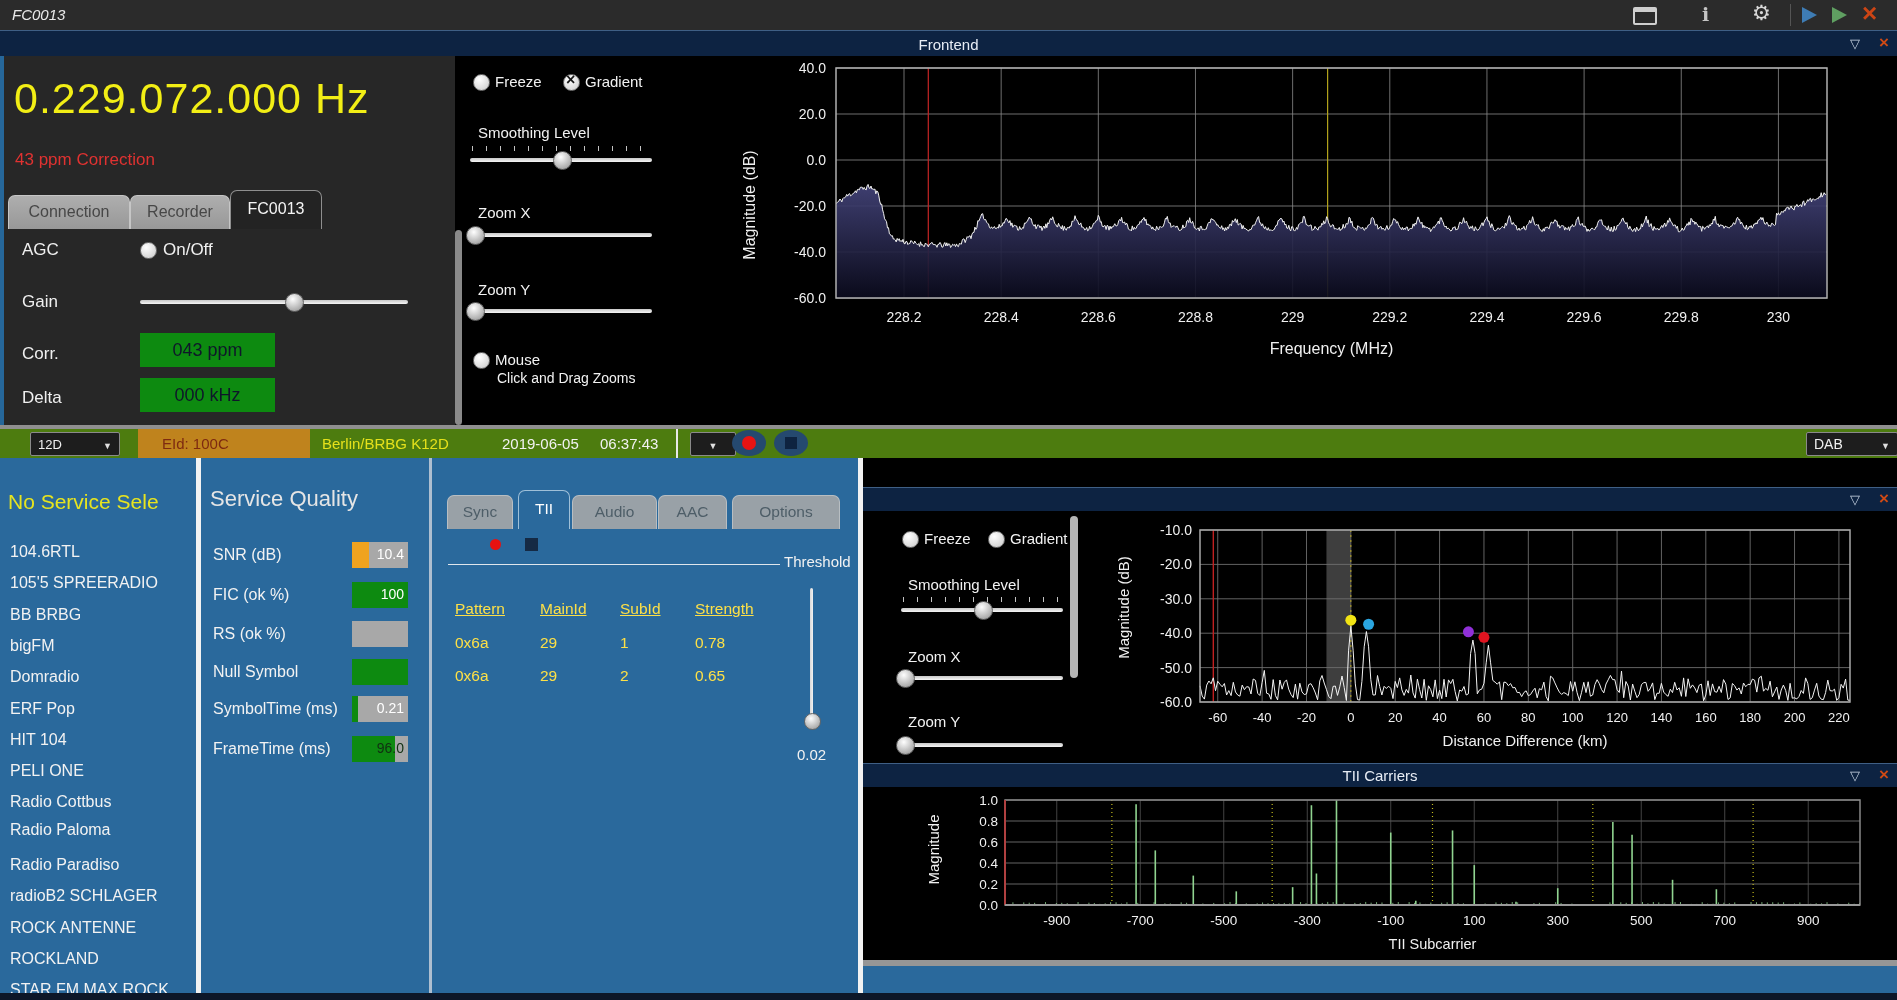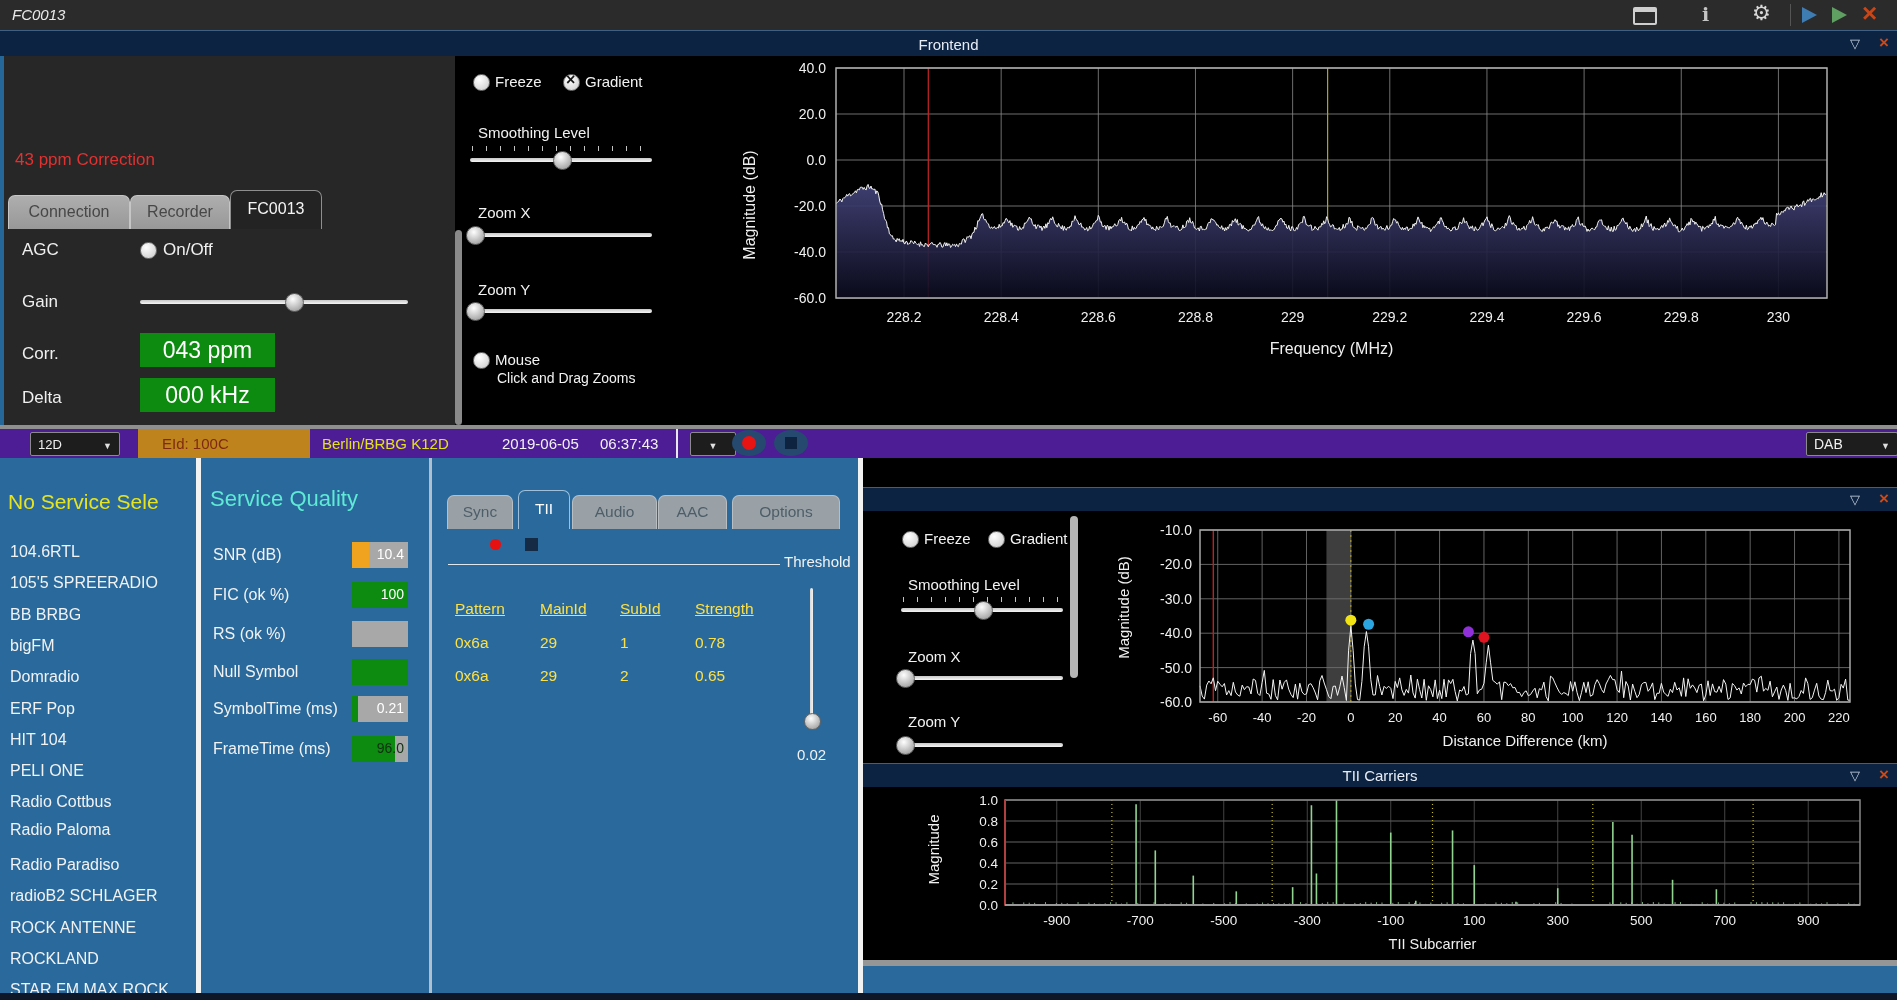--- a/index.html
+++ b/index.html
@@ -24,21 +24,21 @@
   
   .fe-left{left:0;top:56px;width:455px;height:369px;background:#272727}
   .freq{font-size:43px;color:#f2ee15;letter-spacing:1px}
   .corrtxt{font-size:17px;color:#e03231}
   .tab{position:absolute;border-radius:7px 7px 0 0;text-align:center;font-size:16px}
   .tab.fe-in{background:linear-gradient(#aeaeae,#989898);color:#474747;border:1px solid #c6c6c6;border-bottom:none;line-height:31px}
   .tab.fe-ac{background:#232323;color:#f5f5f5;border:1px solid #8f8f8f;border-bottom:none;line-height:35px;z-index:2}
   .tab.tii-in{background:#99a1a7;color:#4e5e68;border:1px solid #b8bec2;border-bottom:none;line-height:31px;font-size:15.5px}
   .tab.tii-ac{background:#2a699c;color:#fff;border:1px solid #9fc0d8;border-bottom:none;line-height:36px;z-index:2;font-size:15.5px}
   .flabel{font-size:17px;color:#f0f0f0}
-  .greenbox{background:#0d8a10;color:#ffffff;display:flex;align-items:center;justify-content:center;font-size:23px}
+  .greenbox{background:#0d8a10;color:#0f172a;display:flex;align-items:center;justify-content:center;font-size:18px}
   
   .radio{width:15px;height:15px;border-radius:50%;border:1px solid #777;
          background:radial-gradient(circle at 35% 30%,#ffffff,#c9c9c9);display:inline-block}
   .radio.checked::after{content:"×";position:absolute;left:2px;top:-4px;font-size:16px;font-weight:bold;color:#151515}
   .track{height:4px;border-radius:2px;background:linear-gradient(#c8c8c8,#f6f6f6)}
   .handle{position:absolute;width:17px;height:17px;border-radius:50%;top:-7px;margin-left:-8px;
           background:radial-gradient(circle at 40% 30%,#fefefe,#8d8d8d);border:1px solid #666}
   .ticksrow{height:5px;background:repeating-linear-gradient(90deg,#c4c4c4 0 1px,transparent 1px 14px)}
   .ctl-label{font-size:15px;color:#f2f2f2}
   .combo{background:#1d1d1d;border:1px solid #8a8a8a;border-radius:2px;color:#f0f0f0;font-size:13px;
@@ -72,20 +72,21 @@
 </div>
 
 <div class="abs phdr" style="left:0;top:30px;width:1897px;height:26px;display:flex;align-items:center">
   <span class="ttl">Frontend</span>
   <div class="abs tri-col" style="left:1850px;top:3px"></div>
   <div class="abs xico" style="left:1879px;top:2px"></div>
 </div>
 
 <div class="abs fe-left">
   <div class="abs" style="left:0;top:0;width:4px;height:369px;background:#26679a"></div>
+  <div class="abs freq" style="left:14px;top:18px">0.229.072.000 Hz</div>
   <div class="abs corrtxt" style="left:15px;top:94px">43 ppm Correction</div>
   <div id="fe-tabs"></div>
   <span class="abs flabel" style="left:22px;top:184px">AGC</span>
   <span class="abs radio" style="left:140px;top:186px"></span>
   <span class="abs flabel" style="left:163px;top:184px">On/Off</span>
   <span class="abs flabel" style="left:22px;top:236px">Gain</span>
   <div class="abs track" style="left:140px;top:244px;width:268px">
     <div class="handle" style="left: 57%;"></div>
   </div>
   <span class="abs flabel" style="left:22px;top:288px">Corr.</span>
@@ -165,21 +166,21 @@
     <text x="1038.4215686274536" y="266" fill="#f0f0f0" font-size="14" text-anchor="middle">230</text>
     <line x1="188.2990196078424" x2="188.2990196078424" y1="12" y2="242" stroke="#c42525" stroke-width="1.2"></line>
     <line x1="587.6137254901982" x2="587.6137254901982" y1="12" y2="242" stroke="#b5a41c" stroke-width="1.2"></line>
     <path d="M96.0 147.6L97.0 146.8L97.9 145.7L98.9 145.1L99.9 143.0L100.9 144.0L101.8 145.9L102.8 142.7L103.8 141.6L104.7 141.8L105.7 140.9L106.7 138.4L107.7 140.1L108.6 138.2L109.6 137.6L110.6 139.9L111.5 139.3L112.5 138.2L113.5 137.0L114.5 136.5L115.4 134.8L116.4 136.8L117.4 133.6L118.3 133.3L119.3 133.9L120.3 131.3L121.3 131.2L122.2 131.2L123.2 133.4L124.2 131.4L125.1 133.2L126.1 134.0L127.1 129.9L128.1 128.4L129.0 131.8L130.0 132.4L131.0 130.0L131.9 133.1L132.9 132.8L133.9 133.6L134.9 133.0L135.8 137.8L136.8 134.8L137.8 135.8L138.7 139.1L139.7 145.0L140.7 148.5L141.7 148.1L142.6 153.8L143.6 157.5L144.6 162.8L145.6 164.2L146.5 165.7L147.5 172.0L148.5 171.7L149.4 177.8L150.4 178.4L151.4 180.1L152.4 179.7L153.3 183.0L154.3 183.0L155.3 183.9L156.2 185.9L157.2 182.4L158.2 184.4L159.2 182.7L160.1 185.5L161.1 184.4L162.1 185.8L163.0 183.3L164.0 187.4L165.0 187.9L166.0 185.3L166.9 185.6L167.9 188.6L168.9 187.5L169.8 187.6L170.8 184.6L171.8 185.1L172.8 186.5L173.7 187.8L174.7 185.0L175.7 187.0L176.6 187.9L177.6 188.7L178.6 187.6L179.6 190.5L180.5 185.8L181.5 189.1L182.5 188.6L183.4 190.3L184.4 190.6L185.4 187.0L186.4 188.2L187.3 188.5L188.3 190.8L189.3 188.4L190.2 188.2L191.2 186.8L192.2 186.5L193.2 188.6L194.1 188.5L195.1 188.7L196.1 189.2L197.0 191.3L198.0 188.3L199.0 188.3L200.0 186.4L200.9 187.9L201.9 191.1L202.9 191.1L203.8 188.3L204.8 186.5L205.8 190.0L206.8 186.8L207.7 189.8L208.7 187.7L209.7 188.3L210.6 191.5L211.6 190.3L212.6 188.2L213.6 189.1L214.5 188.4L215.5 190.6L216.5 187.9L217.4 190.1L218.4 190.7L219.4 187.5L220.4 187.8L221.3 188.2L222.3 184.1L223.3 182.8L224.2 183.1L225.2 186.6L226.2 183.6L227.2 180.6L228.1 181.5L229.1 180.1L230.1 179.8L231.0 182.7L232.0 178.1L233.0 176.4L234.0 176.4L234.9 171.1L235.9 173.4L236.9 171.5L237.8 164.7L238.8 165.1L239.8 162.8L240.8 160.3L241.7 158.0L242.7 157.7L243.7 162.8L244.7 163.9L245.6 163.5L246.6 166.2L247.6 167.4L248.5 167.9L249.5 171.6L250.5 172.3L251.5 170.8L252.4 172.4L253.4 172.0L254.4 170.5L255.3 172.4L256.3 172.7L257.3 171.2L258.3 172.1L259.2 168.3L260.2 171.4L261.2 169.8L262.1 170.0L263.1 166.6L264.1 167.4L265.1 164.6L266.0 162.4L267.0 163.2L268.0 165.3L268.9 166.8L269.9 164.6L270.9 169.6L271.9 166.9L272.8 171.3L273.8 169.6L274.8 169.1L275.7 170.1L276.7 170.0L277.7 174.1L278.7 174.2L279.6 170.5L280.6 173.2L281.6 173.4L282.5 171.6L283.5 172.2L284.5 167.1L285.5 167.4L286.4 165.9L287.4 165.3L288.4 162.8L289.3 161.1L290.3 162.9L291.3 162.8L292.3 167.3L293.2 168.7L294.2 170.2L295.2 168.5L296.1 172.8L297.1 170.4L298.1 168.7L299.1 169.7L300.0 171.8L301.0 170.0L302.0 174.5L302.9 171.7L303.9 170.0L304.9 172.4L305.9 167.8L306.8 171.7L307.8 166.7L308.8 167.9L309.7 164.2L310.7 162.4L311.7 164.0L312.7 160.8L313.6 163.7L314.6 167.3L315.6 168.3L316.5 170.0L317.5 171.1L318.5 167.3L319.5 170.2L320.4 170.7L321.4 173.0L322.4 169.5L323.3 174.4L324.3 170.3L325.3 173.3L326.3 174.2L327.2 171.7L328.2 171.5L329.2 172.1L330.1 170.0L331.1 170.4L332.1 165.0L333.1 165.5L334.0 164.6L335.0 159.7L336.0 163.2L336.9 164.0L337.9 165.7L338.9 168.6L339.9 168.4L340.8 166.9L341.8 171.3L342.8 171.0L343.8 171.9L344.7 173.9L345.7 173.5L346.7 171.5L347.6 174.8L348.6 174.2L349.6 170.3L350.6 173.1L351.5 172.2L352.5 170.2L353.5 167.4L354.4 167.3L355.4 166.1L356.4 164.3L357.4 164.2L358.3 159.3L359.3 161.2L360.3 166.2L361.2 165.5L362.2 170.2L363.2 171.0L364.2 169.7L365.1 169.6L366.1 173.5L367.1 169.4L368.0 169.8L369.0 174.2L370.0 170.1L371.0 172.8L371.9 170.7L372.9 171.1L373.9 169.4L374.8 167.7L375.8 169.8L376.8 170.0L377.8 168.4L378.7 164.9L379.7 163.4L380.7 165.0L381.6 161.3L382.6 166.6L383.6 166.5L384.6 166.0L385.5 168.9L386.5 167.0L387.5 169.0L388.4 173.1L389.4 173.8L390.4 173.8L391.4 174.9L392.3 169.9L393.3 173.7L394.3 171.3L395.2 172.9L396.2 172.3L397.2 169.5L398.2 168.6L399.1 168.5L400.1 165.4L401.1 166.5L402.0 163.7L403.0 163.4L404.0 161.5L405.0 164.9L405.9 163.2L406.9 169.0L407.9 167.8L408.8 169.4L409.8 169.1L410.8 170.6L411.8 173.1L412.7 170.9L413.7 173.4L414.7 173.5L415.6 174.6L416.6 170.2L417.6 172.6L418.6 173.9L419.5 170.7L420.5 170.7L421.5 171.3L422.4 171.1L423.4 170.0L424.4 166.8L425.4 162.4L426.3 163.1L427.3 160.4L428.3 165.5L429.2 167.1L430.2 166.9L431.2 171.4L432.2 170.4L433.1 170.2L434.1 169.6L435.1 170.6L436.0 171.4L437.0 169.9L438.0 171.8L439.0 174.3L439.9 174.5L440.9 174.0L441.9 173.0L442.9 168.9L443.8 172.0L444.8 171.3L445.8 170.6L446.7 165.1L447.7 164.2L448.7 166.5L449.7 161.7L450.6 166.5L451.6 167.1L452.6 165.3L453.5 168.4L454.5 172.0L455.5 172.7L456.5 173.5L457.4 172.2L458.4 172.0L459.4 175.0L460.3 170.5L461.3 170.3L462.3 173.8L463.3 173.0L464.2 173.9L465.2 173.2L466.2 173.2L467.1 170.2L468.1 167.4L469.1 166.1L470.1 166.9L471.0 162.8L472.0 163.0L473.0 163.8L473.9 164.1L474.9 165.5L475.9 166.8L476.9 169.4L477.8 168.7L478.8 170.8L479.8 171.8L480.7 172.3L481.7 169.7L482.7 173.5L483.7 171.8L484.6 175.0L485.6 171.6L486.6 174.1L487.5 170.9L488.5 172.5L489.5 168.5L490.5 168.1L491.4 170.0L492.4 164.5L493.4 166.1L494.3 164.7L495.3 162.7L496.3 166.6L497.3 163.5L498.2 169.1L499.2 168.2L500.2 167.4L501.1 168.1L502.1 172.9L503.1 169.4L504.1 172.6L505.0 172.1L506.0 173.4L507.0 173.5L507.9 174.8L508.9 174.9L509.9 173.2L510.9 173.8L511.8 171.8L512.8 169.2L513.8 169.1L514.7 169.1L515.7 166.3L516.7 164.2L517.7 161.5L518.6 160.5L519.6 166.6L520.6 166.8L521.5 169.9L522.5 167.8L523.5 170.9L524.5 172.6L525.4 170.6L526.4 173.2L527.4 174.2L528.3 171.7L529.3 174.4L530.3 174.1L531.3 173.9L532.2 174.8L533.2 173.9L534.2 173.5L535.1 171.3L536.1 169.3L537.1 169.3L538.1 164.6L539.0 164.5L540.0 162.8L541.0 162.4L542.0 163.1L542.9 166.2L543.9 165.0L544.9 169.0L545.8 168.0L546.8 172.1L547.8 172.5L548.8 169.3L549.7 173.3L550.7 174.9L551.7 170.7L552.6 170.7L553.6 174.0L554.6 175.1L555.6 173.9L556.5 171.5L557.5 173.3L558.5 169.0L559.4 167.8L560.4 166.9L561.4 166.4L562.4 166.6L563.3 160.6L564.3 160.4L565.3 164.1L566.2 168.6L567.2 168.8L568.2 170.0L569.2 169.9L570.1 169.1L571.1 169.0L572.1 174.5L573.0 173.6L574.0 173.2L575.0 170.3L576.0 172.2L576.9 172.7L577.9 174.2L578.9 171.0L579.8 170.8L580.8 170.9L581.8 167.3L582.8 168.7L583.7 164.8L584.7 167.8L585.7 165.5L586.6 160.7L587.6 162.5L588.6 166.8L589.6 168.5L590.5 170.9L591.5 170.4L592.5 168.6L593.4 169.0L594.4 173.0L595.4 172.6L596.4 172.9L597.3 173.3L598.3 173.3L599.3 171.4L600.2 174.6L601.2 173.0L602.2 173.0L603.2 168.3L604.1 171.9L605.1 171.7L606.1 167.5L607.0 168.1L608.0 167.8L609.0 161.3L610.0 162.0L610.9 167.0L611.9 165.2L612.9 170.7L613.8 171.4L614.8 171.8L615.8 173.4L616.8 174.3L617.7 169.7L618.7 170.5L619.7 171.2L620.6 172.0L621.6 172.3L622.6 171.1L623.6 173.6L624.5 174.3L625.5 171.9L626.5 172.6L627.4 170.8L628.4 169.0L629.4 168.5L630.4 167.9L631.3 162.2L632.3 161.5L633.3 162.1L634.2 164.7L635.2 169.3L636.2 168.5L637.2 168.7L638.1 173.2L639.1 171.9L640.1 170.8L641.1 170.6L642.0 173.3L643.0 172.1L644.0 173.2L644.9 174.4L645.9 172.1L646.9 169.5L647.9 173.2L648.8 173.3L649.8 171.1L650.8 169.2L651.7 169.1L652.7 165.3L653.7 162.5L654.7 163.6L655.6 163.9L656.6 167.2L657.6 165.6L658.5 168.4L659.5 170.5L660.5 172.2L661.5 173.6L662.4 171.3L663.4 173.8L664.4 172.0L665.3 173.5L666.3 171.0L667.3 171.0L668.3 174.9L669.2 173.2L670.2 172.5L671.2 172.6L672.1 172.5L673.1 167.9L674.1 170.2L675.1 167.0L676.0 168.3L677.0 164.2L678.0 160.9L678.9 163.0L679.9 166.1L680.9 167.5L681.9 166.2L682.8 171.7L683.8 169.3L684.8 171.8L685.7 170.6L686.7 171.9L687.7 171.4L688.7 172.9L689.6 171.9L690.6 175.6L691.6 173.7L692.5 172.6L693.5 170.8L694.5 171.7L695.5 169.3L696.4 168.8L697.4 167.2L698.4 165.0L699.3 167.9L700.3 161.9L701.3 161.7L702.3 164.9L703.2 166.3L704.2 169.8L705.2 171.1L706.1 170.0L707.1 172.9L708.1 172.0L709.1 172.8L710.0 174.3L711.0 175.1L712.0 174.0L712.9 171.5L713.9 171.9L714.9 170.6L715.9 174.1L716.8 173.3L717.8 173.2L718.8 169.3L719.7 166.2L720.7 166.5L721.7 167.8L722.7 165.3L723.6 161.7L724.6 166.6L725.6 166.2L726.5 165.2L727.5 168.7L728.5 170.2L729.5 173.0L730.4 170.6L731.4 172.2L732.4 169.8L733.3 173.7L734.3 174.9L735.3 170.7L736.3 172.7L737.2 174.2L738.2 174.0L739.2 172.8L740.2 170.8L741.1 168.8L742.1 166.7L743.1 169.8L744.0 166.4L745.0 164.0L746.0 162.8L747.0 160.8L747.9 165.2L748.9 164.9L749.9 169.0L750.8 171.7L751.8 167.7L752.8 170.4L753.8 174.0L754.7 174.6L755.7 174.7L756.7 174.0L757.6 172.1L758.6 172.1L759.6 173.5L760.6 172.2L761.5 171.3L762.5 170.5L763.5 171.3L764.4 172.2L765.4 167.1L766.4 169.5L767.4 165.8L768.3 162.0L769.3 159.6L770.3 161.7L771.2 166.5L772.2 168.5L773.2 166.4L774.2 168.5L775.1 169.4L776.1 169.5L777.1 173.9L778.0 173.9L779.0 172.0L780.0 174.4L781.0 173.4L781.9 172.1L782.9 172.5L783.9 170.2L784.8 173.5L785.8 173.9L786.8 169.4L787.8 168.4L788.7 167.4L789.7 164.4L790.7 167.1L791.6 165.4L792.6 160.7L793.6 164.6L794.6 168.3L795.5 169.4L796.5 168.2L797.5 169.3L798.4 168.7L799.4 172.9L800.4 173.4L801.4 175.1L802.3 175.6L803.3 172.7L804.3 175.1L805.2 171.4L806.2 171.7L807.2 170.8L808.2 172.1L809.1 172.8L810.1 168.9L811.1 166.2L812.0 166.3L813.0 167.4L814.0 165.7L815.0 163.7L815.9 165.3L816.9 165.1L817.9 170.4L818.8 168.8L819.8 172.1L820.8 170.4L821.8 169.6L822.7 169.7L823.7 170.1L824.7 174.1L825.6 171.4L826.6 173.2L827.6 173.3L828.6 170.8L829.5 174.6L830.5 170.6L831.5 170.7L832.4 168.5L833.4 170.6L834.4 170.1L835.4 169.4L836.3 164.4L837.3 162.8L838.3 160.8L839.3 166.4L840.2 169.2L841.2 168.5L842.2 167.3L843.1 170.1L844.1 170.6L845.1 169.9L846.1 172.2L847.0 175.4L848.0 173.0L849.0 175.1L849.9 174.8L850.9 173.0L851.9 172.0L852.9 172.5L853.8 173.5L854.8 173.6L855.8 171.0L856.7 171.0L857.7 167.2L858.7 164.8L859.7 164.1L860.6 164.1L861.6 163.8L862.6 168.7L863.5 169.2L864.5 170.3L865.5 170.3L866.5 172.8L867.4 174.0L868.4 169.8L869.4 174.6L870.3 175.2L871.3 171.0L872.3 175.3L873.3 175.4L874.2 170.2L875.2 174.2L876.2 173.5L877.1 169.5L878.1 169.4L879.1 168.6L880.1 166.8L881.0 165.7L882.0 162.9L883.0 161.9L883.9 165.1L884.9 166.1L885.9 168.0L886.9 166.5L887.8 171.2L888.8 173.2L889.8 170.2L890.7 172.2L891.7 174.0L892.7 175.5L893.7 173.3L894.6 172.5L895.6 175.6L896.6 171.0L897.5 173.2L898.5 174.8L899.5 172.8L900.5 172.9L901.4 167.8L902.4 171.0L903.4 167.3L904.3 166.7L905.3 163.0L906.3 160.0L907.3 167.1L908.2 163.8L909.2 170.6L910.2 169.5L911.1 167.6L912.1 172.5L913.1 174.5L914.1 170.5L915.0 172.8L916.0 173.0L917.0 173.0L917.9 172.4L918.9 174.1L919.9 172.8L920.9 171.0L921.8 169.4L922.8 171.5L923.8 169.0L924.7 167.0L925.7 170.5L926.7 168.8L927.7 164.5L928.6 166.3L929.6 161.9L930.6 165.1L931.5 166.2L932.5 168.0L933.5 170.1L934.5 168.8L935.4 169.1L936.4 172.3L937.4 170.2L938.4 175.7L939.3 175.8L940.3 175.3L941.3 174.0L942.2 172.0L943.2 174.2L944.2 173.8L945.2 170.8L946.1 170.0L947.1 167.6L948.1 169.3L949.0 165.8L950.0 168.9L951.0 162.3L952.0 163.5L952.9 166.0L953.9 165.0L954.9 168.3L955.8 166.1L956.8 167.8L957.8 169.2L958.8 171.1L959.7 170.2L960.7 170.5L961.7 175.3L962.6 170.3L963.6 171.1L964.6 173.3L965.6 171.4L966.5 171.0L967.5 169.8L968.5 171.9L969.4 168.7L970.4 170.0L971.4 167.1L972.4 168.1L973.3 163.2L974.3 164.4L975.3 160.3L976.2 167.2L977.2 168.6L978.2 167.7L979.2 170.9L980.1 168.9L981.1 169.0L982.1 169.6L983.0 169.5L984.0 172.3L985.0 170.4L986.0 170.2L986.9 171.3L987.9 171.1L988.9 172.2L989.8 171.4L990.8 170.2L991.8 170.1L992.8 168.1L993.7 166.6L994.7 168.4L995.7 166.5L996.6 162.7L997.6 161.2L998.6 163.8L999.6 163.4L1000.5 167.9L1001.5 166.1L1002.5 168.3L1003.4 170.0L1004.4 172.1L1005.4 173.0L1006.4 169.1L1007.3 173.8L1008.3 173.0L1009.3 170.3L1010.2 171.3L1011.2 169.5L1012.2 172.3L1013.2 170.4L1014.1 167.8L1015.1 168.4L1016.1 166.7L1017.0 168.0L1018.0 164.3L1019.0 164.1L1020.0 163.1L1020.9 161.3L1021.9 163.9L1022.9 161.6L1023.8 165.4L1024.8 168.0L1025.8 168.2L1026.8 166.1L1027.7 167.7L1028.7 170.2L1029.7 169.4L1030.6 170.5L1031.6 167.3L1032.6 167.4L1033.6 169.0L1034.5 169.4L1035.5 168.7L1036.5 157.3L1037.5 159.1L1038.4 156.8L1039.4 158.9L1040.4 158.4L1041.3 155.6L1042.3 155.8L1043.3 156.4L1044.3 154.1L1045.2 154.9L1046.2 152.0L1047.2 151.4L1048.1 151.1L1049.1 153.5L1050.1 151.7L1051.1 150.0L1052.0 152.2L1053.0 152.6L1054.0 154.1L1054.9 150.3L1055.9 150.5L1056.9 148.4L1057.9 150.7L1058.8 150.4L1059.8 149.1L1060.8 148.8L1061.7 150.8L1062.7 146.1L1063.7 144.8L1064.7 149.5L1065.6 147.3L1066.6 146.3L1067.6 143.7L1068.5 145.2L1069.5 142.9L1070.5 142.3L1071.5 145.9L1072.4 143.1L1073.4 143.0L1074.4 143.8L1075.3 143.8L1076.3 143.2L1077.3 142.4L1078.3 142.7L1079.2 140.5L1080.2 141.4L1081.2 136.7L1082.1 141.1L1083.1 139.2L1084.1 136.7L1085.1 138.5L1086.0 138.0L1087 242L96 242Z" fill="url(#specg)" opacity="0.92" stroke="none"></path>
     <path d="M96.0 147.6L97.0 146.8L97.9 145.7L98.9 145.1L99.9 143.0L100.9 144.0L101.8 145.9L102.8 142.7L103.8 141.6L104.7 141.8L105.7 140.9L106.7 138.4L107.7 140.1L108.6 138.2L109.6 137.6L110.6 139.9L111.5 139.3L112.5 138.2L113.5 137.0L114.5 136.5L115.4 134.8L116.4 136.8L117.4 133.6L118.3 133.3L119.3 133.9L120.3 131.3L121.3 131.2L122.2 131.2L123.2 133.4L124.2 131.4L125.1 133.2L126.1 134.0L127.1 129.9L128.1 128.4L129.0 131.8L130.0 132.4L131.0 130.0L131.9 133.1L132.9 132.8L133.9 133.6L134.9 133.0L135.8 137.8L136.8 134.8L137.8 135.8L138.7 139.1L139.7 145.0L140.7 148.5L141.7 148.1L142.6 153.8L143.6 157.5L144.6 162.8L145.6 164.2L146.5 165.7L147.5 172.0L148.5 171.7L149.4 177.8L150.4 178.4L151.4 180.1L152.4 179.7L153.3 183.0L154.3 183.0L155.3 183.9L156.2 185.9L157.2 182.4L158.2 184.4L159.2 182.7L160.1 185.5L161.1 184.4L162.1 185.8L163.0 183.3L164.0 187.4L165.0 187.9L166.0 185.3L166.9 185.6L167.9 188.6L168.9 187.5L169.8 187.6L170.8 184.6L171.8 185.1L172.8 186.5L173.7 187.8L174.7 185.0L175.7 187.0L176.6 187.9L177.6 188.7L178.6 187.6L179.6 190.5L180.5 185.8L181.5 189.1L182.5 188.6L183.4 190.3L184.4 190.6L185.4 187.0L186.4 188.2L187.3 188.5L188.3 190.8L189.3 188.4L190.2 188.2L191.2 186.8L192.2 186.5L193.2 188.6L194.1 188.5L195.1 188.7L196.1 189.2L197.0 191.3L198.0 188.3L199.0 188.3L200.0 186.4L200.9 187.9L201.9 191.1L202.9 191.1L203.8 188.3L204.8 186.5L205.8 190.0L206.8 186.8L207.7 189.8L208.7 187.7L209.7 188.3L210.6 191.5L211.6 190.3L212.6 188.2L213.6 189.1L214.5 188.4L215.5 190.6L216.5 187.9L217.4 190.1L218.4 190.7L219.4 187.5L220.4 187.8L221.3 188.2L222.3 184.1L223.3 182.8L224.2 183.1L225.2 186.6L226.2 183.6L227.2 180.6L228.1 181.5L229.1 180.1L230.1 179.8L231.0 182.7L232.0 178.1L233.0 176.4L234.0 176.4L234.9 171.1L235.9 173.4L236.9 171.5L237.8 164.7L238.8 165.1L239.8 162.8L240.8 160.3L241.7 158.0L242.7 157.7L243.7 162.8L244.7 163.9L245.6 163.5L246.6 166.2L247.6 167.4L248.5 167.9L249.5 171.6L250.5 172.3L251.5 170.8L252.4 172.4L253.4 172.0L254.4 170.5L255.3 172.4L256.3 172.7L257.3 171.2L258.3 172.1L259.2 168.3L260.2 171.4L261.2 169.8L262.1 170.0L263.1 166.6L264.1 167.4L265.1 164.6L266.0 162.4L267.0 163.2L268.0 165.3L268.9 166.8L269.9 164.6L270.9 169.6L271.9 166.9L272.8 171.3L273.8 169.6L274.8 169.1L275.7 170.1L276.7 170.0L277.7 174.1L278.7 174.2L279.6 170.5L280.6 173.2L281.6 173.4L282.5 171.6L283.5 172.2L284.5 167.1L285.5 167.4L286.4 165.9L287.4 165.3L288.4 162.8L289.3 161.1L290.3 162.9L291.3 162.8L292.3 167.3L293.2 168.7L294.2 170.2L295.2 168.5L296.1 172.8L297.1 170.4L298.1 168.7L299.1 169.7L300.0 171.8L301.0 170.0L302.0 174.5L302.9 171.7L303.9 170.0L304.9 172.4L305.9 167.8L306.8 171.7L307.8 166.7L308.8 167.9L309.7 164.2L310.7 162.4L311.7 164.0L312.7 160.8L313.6 163.7L314.6 167.3L315.6 168.3L316.5 170.0L317.5 171.1L318.5 167.3L319.5 170.2L320.4 170.7L321.4 173.0L322.4 169.5L323.3 174.4L324.3 170.3L325.3 173.3L326.3 174.2L327.2 171.7L328.2 171.5L329.2 172.1L330.1 170.0L331.1 170.4L332.1 165.0L333.1 165.5L334.0 164.6L335.0 159.7L336.0 163.2L336.9 164.0L337.9 165.7L338.9 168.6L339.9 168.4L340.8 166.9L341.8 171.3L342.8 171.0L343.8 171.9L344.7 173.9L345.7 173.5L346.7 171.5L347.6 174.8L348.6 174.2L349.6 170.3L350.6 173.1L351.5 172.2L352.5 170.2L353.5 167.4L354.4 167.3L355.4 166.1L356.4 164.3L357.4 164.2L358.3 159.3L359.3 161.2L360.3 166.2L361.2 165.5L362.2 170.2L363.2 171.0L364.2 169.7L365.1 169.6L366.1 173.5L367.1 169.4L368.0 169.8L369.0 174.2L370.0 170.1L371.0 172.8L371.9 170.7L372.9 171.1L373.9 169.4L374.8 167.7L375.8 169.8L376.8 170.0L377.8 168.4L378.7 164.9L379.7 163.4L380.7 165.0L381.6 161.3L382.6 166.6L383.6 166.5L384.6 166.0L385.5 168.9L386.5 167.0L387.5 169.0L388.4 173.1L389.4 173.8L390.4 173.8L391.4 174.9L392.3 169.9L393.3 173.7L394.3 171.3L395.2 172.9L396.2 172.3L397.2 169.5L398.2 168.6L399.1 168.5L400.1 165.4L401.1 166.5L402.0 163.7L403.0 163.4L404.0 161.5L405.0 164.9L405.9 163.2L406.9 169.0L407.9 167.8L408.8 169.4L409.8 169.1L410.8 170.6L411.8 173.1L412.7 170.9L413.7 173.4L414.7 173.5L415.6 174.6L416.6 170.2L417.6 172.6L418.6 173.9L419.5 170.7L420.5 170.7L421.5 171.3L422.4 171.1L423.4 170.0L424.4 166.8L425.4 162.4L426.3 163.1L427.3 160.4L428.3 165.5L429.2 167.1L430.2 166.9L431.2 171.4L432.2 170.4L433.1 170.2L434.1 169.6L435.1 170.6L436.0 171.4L437.0 169.9L438.0 171.8L439.0 174.3L439.9 174.5L440.9 174.0L441.9 173.0L442.9 168.9L443.8 172.0L444.8 171.3L445.8 170.6L446.7 165.1L447.7 164.2L448.7 166.5L449.7 161.7L450.6 166.5L451.6 167.1L452.6 165.3L453.5 168.4L454.5 172.0L455.5 172.7L456.5 173.5L457.4 172.2L458.4 172.0L459.4 175.0L460.3 170.5L461.3 170.3L462.3 173.8L463.3 173.0L464.2 173.9L465.2 173.2L466.2 173.2L467.1 170.2L468.1 167.4L469.1 166.1L470.1 166.9L471.0 162.8L472.0 163.0L473.0 163.8L473.9 164.1L474.9 165.5L475.9 166.8L476.9 169.4L477.8 168.7L478.8 170.8L479.8 171.8L480.7 172.3L481.7 169.7L482.7 173.5L483.7 171.8L484.6 175.0L485.6 171.6L486.6 174.1L487.5 170.9L488.5 172.5L489.5 168.5L490.5 168.1L491.4 170.0L492.4 164.5L493.4 166.1L494.3 164.7L495.3 162.7L496.3 166.6L497.3 163.5L498.2 169.1L499.2 168.2L500.2 167.4L501.1 168.1L502.1 172.9L503.1 169.4L504.1 172.6L505.0 172.1L506.0 173.4L507.0 173.5L507.9 174.8L508.9 174.9L509.9 173.2L510.9 173.8L511.8 171.8L512.8 169.2L513.8 169.1L514.7 169.1L515.7 166.3L516.7 164.2L517.7 161.5L518.6 160.5L519.6 166.6L520.6 166.8L521.5 169.9L522.5 167.8L523.5 170.9L524.5 172.6L525.4 170.6L526.4 173.2L527.4 174.2L528.3 171.7L529.3 174.4L530.3 174.1L531.3 173.9L532.2 174.8L533.2 173.9L534.2 173.5L535.1 171.3L536.1 169.3L537.1 169.3L538.1 164.6L539.0 164.5L540.0 162.8L541.0 162.4L542.0 163.1L542.9 166.2L543.9 165.0L544.9 169.0L545.8 168.0L546.8 172.1L547.8 172.5L548.8 169.3L549.7 173.3L550.7 174.9L551.7 170.7L552.6 170.7L553.6 174.0L554.6 175.1L555.6 173.9L556.5 171.5L557.5 173.3L558.5 169.0L559.4 167.8L560.4 166.9L561.4 166.4L562.4 166.6L563.3 160.6L564.3 160.4L565.3 164.1L566.2 168.6L567.2 168.8L568.2 170.0L569.2 169.9L570.1 169.1L571.1 169.0L572.1 174.5L573.0 173.6L574.0 173.2L575.0 170.3L576.0 172.2L576.9 172.7L577.9 174.2L578.9 171.0L579.8 170.8L580.8 170.9L581.8 167.3L582.8 168.7L583.7 164.8L584.7 167.8L585.7 165.5L586.6 160.7L587.6 162.5L588.6 166.8L589.6 168.5L590.5 170.9L591.5 170.4L592.5 168.6L593.4 169.0L594.4 173.0L595.4 172.6L596.4 172.9L597.3 173.3L598.3 173.3L599.3 171.4L600.2 174.6L601.2 173.0L602.2 173.0L603.2 168.3L604.1 171.9L605.1 171.7L606.1 167.5L607.0 168.1L608.0 167.8L609.0 161.3L610.0 162.0L610.9 167.0L611.9 165.2L612.9 170.7L613.8 171.4L614.8 171.8L615.8 173.4L616.8 174.3L617.7 169.7L618.7 170.5L619.7 171.2L620.6 172.0L621.6 172.3L622.6 171.1L623.6 173.6L624.5 174.3L625.5 171.9L626.5 172.6L627.4 170.8L628.4 169.0L629.4 168.5L630.4 167.9L631.3 162.2L632.3 161.5L633.3 162.1L634.2 164.7L635.2 169.3L636.2 168.5L637.2 168.7L638.1 173.2L639.1 171.9L640.1 170.8L641.1 170.6L642.0 173.3L643.0 172.1L644.0 173.2L644.9 174.4L645.9 172.1L646.9 169.5L647.9 173.2L648.8 173.3L649.8 171.1L650.8 169.2L651.7 169.1L652.7 165.3L653.7 162.5L654.7 163.6L655.6 163.9L656.6 167.2L657.6 165.6L658.5 168.4L659.5 170.5L660.5 172.2L661.5 173.6L662.4 171.3L663.4 173.8L664.4 172.0L665.3 173.5L666.3 171.0L667.3 171.0L668.3 174.9L669.2 173.2L670.2 172.5L671.2 172.6L672.1 172.5L673.1 167.9L674.1 170.2L675.1 167.0L676.0 168.3L677.0 164.2L678.0 160.9L678.9 163.0L679.9 166.1L680.9 167.5L681.9 166.2L682.8 171.7L683.8 169.3L684.8 171.8L685.7 170.6L686.7 171.9L687.7 171.4L688.7 172.9L689.6 171.9L690.6 175.6L691.6 173.7L692.5 172.6L693.5 170.8L694.5 171.7L695.5 169.3L696.4 168.8L697.4 167.2L698.4 165.0L699.3 167.9L700.3 161.9L701.3 161.7L702.3 164.9L703.2 166.3L704.2 169.8L705.2 171.1L706.1 170.0L707.1 172.9L708.1 172.0L709.1 172.8L710.0 174.3L711.0 175.1L712.0 174.0L712.9 171.5L713.9 171.9L714.9 170.6L715.9 174.1L716.8 173.3L717.8 173.2L718.8 169.3L719.7 166.2L720.7 166.5L721.7 167.8L722.7 165.3L723.6 161.7L724.6 166.6L725.6 166.2L726.5 165.2L727.5 168.7L728.5 170.2L729.5 173.0L730.4 170.6L731.4 172.2L732.4 169.8L733.3 173.7L734.3 174.9L735.3 170.7L736.3 172.7L737.2 174.2L738.2 174.0L739.2 172.8L740.2 170.8L741.1 168.8L742.1 166.7L743.1 169.8L744.0 166.4L745.0 164.0L746.0 162.8L747.0 160.8L747.9 165.2L748.9 164.9L749.9 169.0L750.8 171.7L751.8 167.7L752.8 170.4L753.8 174.0L754.7 174.6L755.7 174.7L756.7 174.0L757.6 172.1L758.6 172.1L759.6 173.5L760.6 172.2L761.5 171.3L762.5 170.5L763.5 171.3L764.4 172.2L765.4 167.1L766.4 169.5L767.4 165.8L768.3 162.0L769.3 159.6L770.3 161.7L771.2 166.5L772.2 168.5L773.2 166.4L774.2 168.5L775.1 169.4L776.1 169.5L777.1 173.9L778.0 173.9L779.0 172.0L780.0 174.4L781.0 173.4L781.9 172.1L782.9 172.5L783.9 170.2L784.8 173.5L785.8 173.9L786.8 169.4L787.8 168.4L788.7 167.4L789.7 164.4L790.7 167.1L791.6 165.4L792.6 160.7L793.6 164.6L794.6 168.3L795.5 169.4L796.5 168.2L797.5 169.3L798.4 168.7L799.4 172.9L800.4 173.4L801.4 175.1L802.3 175.6L803.3 172.7L804.3 175.1L805.2 171.4L806.2 171.7L807.2 170.8L808.2 172.1L809.1 172.8L810.1 168.9L811.1 166.2L812.0 166.3L813.0 167.4L814.0 165.7L815.0 163.7L815.9 165.3L816.9 165.1L817.9 170.4L818.8 168.8L819.8 172.1L820.8 170.4L821.8 169.6L822.7 169.7L823.7 170.1L824.7 174.1L825.6 171.4L826.6 173.2L827.6 173.3L828.6 170.8L829.5 174.6L830.5 170.6L831.5 170.7L832.4 168.5L833.4 170.6L834.4 170.1L835.4 169.4L836.3 164.4L837.3 162.8L838.3 160.8L839.3 166.4L840.2 169.2L841.2 168.5L842.2 167.3L843.1 170.1L844.1 170.6L845.1 169.9L846.1 172.2L847.0 175.4L848.0 173.0L849.0 175.1L849.9 174.8L850.9 173.0L851.9 172.0L852.9 172.5L853.8 173.5L854.8 173.6L855.8 171.0L856.7 171.0L857.7 167.2L858.7 164.8L859.7 164.1L860.6 164.1L861.6 163.8L862.6 168.7L863.5 169.2L864.5 170.3L865.5 170.3L866.5 172.8L867.4 174.0L868.4 169.8L869.4 174.6L870.3 175.2L871.3 171.0L872.3 175.3L873.3 175.4L874.2 170.2L875.2 174.2L876.2 173.5L877.1 169.5L878.1 169.4L879.1 168.6L880.1 166.8L881.0 165.7L882.0 162.9L883.0 161.9L883.9 165.1L884.9 166.1L885.9 168.0L886.9 166.5L887.8 171.2L888.8 173.2L889.8 170.2L890.7 172.2L891.7 174.0L892.7 175.5L893.7 173.3L894.6 172.5L895.6 175.6L896.6 171.0L897.5 173.2L898.5 174.8L899.5 172.8L900.5 172.9L901.4 167.8L902.4 171.0L903.4 167.3L904.3 166.7L905.3 163.0L906.3 160.0L907.3 167.1L908.2 163.8L909.2 170.6L910.2 169.5L911.1 167.6L912.1 172.5L913.1 174.5L914.1 170.5L915.0 172.8L916.0 173.0L917.0 173.0L917.9 172.4L918.9 174.1L919.9 172.8L920.9 171.0L921.8 169.4L922.8 171.5L923.8 169.0L924.7 167.0L925.7 170.5L926.7 168.8L927.7 164.5L928.6 166.3L929.6 161.9L930.6 165.1L931.5 166.2L932.5 168.0L933.5 170.1L934.5 168.8L935.4 169.1L936.4 172.3L937.4 170.2L938.4 175.7L939.3 175.8L940.3 175.3L941.3 174.0L942.2 172.0L943.2 174.2L944.2 173.8L945.2 170.8L946.1 170.0L947.1 167.6L948.1 169.3L949.0 165.8L950.0 168.9L951.0 162.3L952.0 163.5L952.9 166.0L953.9 165.0L954.9 168.3L955.8 166.1L956.8 167.8L957.8 169.2L958.8 171.1L959.7 170.2L960.7 170.5L961.7 175.3L962.6 170.3L963.6 171.1L964.6 173.3L965.6 171.4L966.5 171.0L967.5 169.8L968.5 171.9L969.4 168.7L970.4 170.0L971.4 167.1L972.4 168.1L973.3 163.2L974.3 164.4L975.3 160.3L976.2 167.2L977.2 168.6L978.2 167.7L979.2 170.9L980.1 168.9L981.1 169.0L982.1 169.6L983.0 169.5L984.0 172.3L985.0 170.4L986.0 170.2L986.9 171.3L987.9 171.1L988.9 172.2L989.8 171.4L990.8 170.2L991.8 170.1L992.8 168.1L993.7 166.6L994.7 168.4L995.7 166.5L996.6 162.7L997.6 161.2L998.6 163.8L999.6 163.4L1000.5 167.9L1001.5 166.1L1002.5 168.3L1003.4 170.0L1004.4 172.1L1005.4 173.0L1006.4 169.1L1007.3 173.8L1008.3 173.0L1009.3 170.3L1010.2 171.3L1011.2 169.5L1012.2 172.3L1013.2 170.4L1014.1 167.8L1015.1 168.4L1016.1 166.7L1017.0 168.0L1018.0 164.3L1019.0 164.1L1020.0 163.1L1020.9 161.3L1021.9 163.9L1022.9 161.6L1023.8 165.4L1024.8 168.0L1025.8 168.2L1026.8 166.1L1027.7 167.7L1028.7 170.2L1029.7 169.4L1030.6 170.5L1031.6 167.3L1032.6 167.4L1033.6 169.0L1034.5 169.4L1035.5 168.7L1036.5 157.3L1037.5 159.1L1038.4 156.8L1039.4 158.9L1040.4 158.4L1041.3 155.6L1042.3 155.8L1043.3 156.4L1044.3 154.1L1045.2 154.9L1046.2 152.0L1047.2 151.4L1048.1 151.1L1049.1 153.5L1050.1 151.7L1051.1 150.0L1052.0 152.2L1053.0 152.6L1054.0 154.1L1054.9 150.3L1055.9 150.5L1056.9 148.4L1057.9 150.7L1058.8 150.4L1059.8 149.1L1060.8 148.8L1061.7 150.8L1062.7 146.1L1063.7 144.8L1064.7 149.5L1065.6 147.3L1066.6 146.3L1067.6 143.7L1068.5 145.2L1069.5 142.9L1070.5 142.3L1071.5 145.9L1072.4 143.1L1073.4 143.0L1074.4 143.8L1075.3 143.8L1076.3 143.2L1077.3 142.4L1078.3 142.7L1079.2 140.5L1080.2 141.4L1081.2 136.7L1082.1 141.1L1083.1 139.2L1084.1 136.7L1085.1 138.5L1086.0 138.0" fill="none" stroke="#f2f2f2" stroke-width="1"></path>
     <rect x="96" y="12" width="991" height="230" fill="none" stroke="#b0b0b0" stroke-width="1.5"></rect>
     <text x="591.5" y="298" fill="#f0f0f0" font-size="16" text-anchor="middle">Frequency (MHz)</text>
   </svg>
 
 <div class="abs" style="left:0;top:425px;width:1897px;height:4px;background:#8f8f8f"></div>
-<div class="abs" style="left:0;top:429px;width:1897px;height:29px;background:#4c1d95">
+<div class="abs" style="left:0;top:429px;width:1897px;height:29px;background:#4d7c0f">
   <div class="abs combo" style="left:30px;top:3px;width:74px;height:22px">
     <span>12D</span>
       <span class="arrow"></span>
   </div>
   <div class="abs" style="left:138px;top:0;width:172px;height:29px;background:#bf831d">
     <span class="abs" style="left:24px;top:6px;font-size:15px;color:#7e2a10">EId: 100C</span>
   </div>
   <span class="abs" style="left:322px;top:6px;font-size:15px;color:#e5e11b">Berlin/BRBG K12D</span>
   <span class="abs" style="left:502px;top:6px;font-size:15px;color:#f2f2f2">2019-06-05</span>
   <span class="abs" style="left:600px;top:6px;font-size:15px;color:#f2f2f2">06:37:43</span>
@@ -213,21 +214,21 @@
     <div class="svc-item" style="top: 363px;">Radio Paloma</div>
     <div class="svc-item" style="top: 398px;">Radio Paradiso</div>
     <div class="svc-item" style="top: 429.3px;">radioB2 SCHLAGER</div>
     <div class="svc-item" style="top: 460.6px;">ROCK ANTENNE</div>
     <div class="svc-item" style="top: 491.9px;">ROCKLAND</div>
     <div class="svc-item" style="top: 523.2px;">STAR FM MAX ROCK</div>
   </div>
 <div class="abs" style="left:196px;top:458px;width:5px;height:535px;background:#f2f2f2"></div>
 
 <div class="abs" style="left:201px;top:458px;width:228px;height:535px;background:#2a699c" id="quality-panel">
-  <div class="abs" style="left:9px;top:28px;font-size:22px;color:#5eead4">Service Quality</div>
+  <div class="abs" style="left:9px;top:28px;font-size:22px;color:#e5e5e5">Service Quality</div>
 <div class="q-label" style="top: 88px;">SNR (dB)</div>
     <div class="qbar" style="top: 84px;">
       <div class="qfill" style="width: 30%; background: rgb(240, 163, 31);"></div>
       <div class="qval" style="color: rgb(255, 255, 255);">10.4</div>
     </div>
     <div class="q-label" style="top: 128px;">FIC (ok %)</div>
     <div class="qbar" style="top: 124px;">
       <div class="qfill" style="width: 100%; background: rgb(13, 138, 16);"></div>
       <div class="qval" style="color: rgb(255, 255, 255);">100</div>
     </div>

